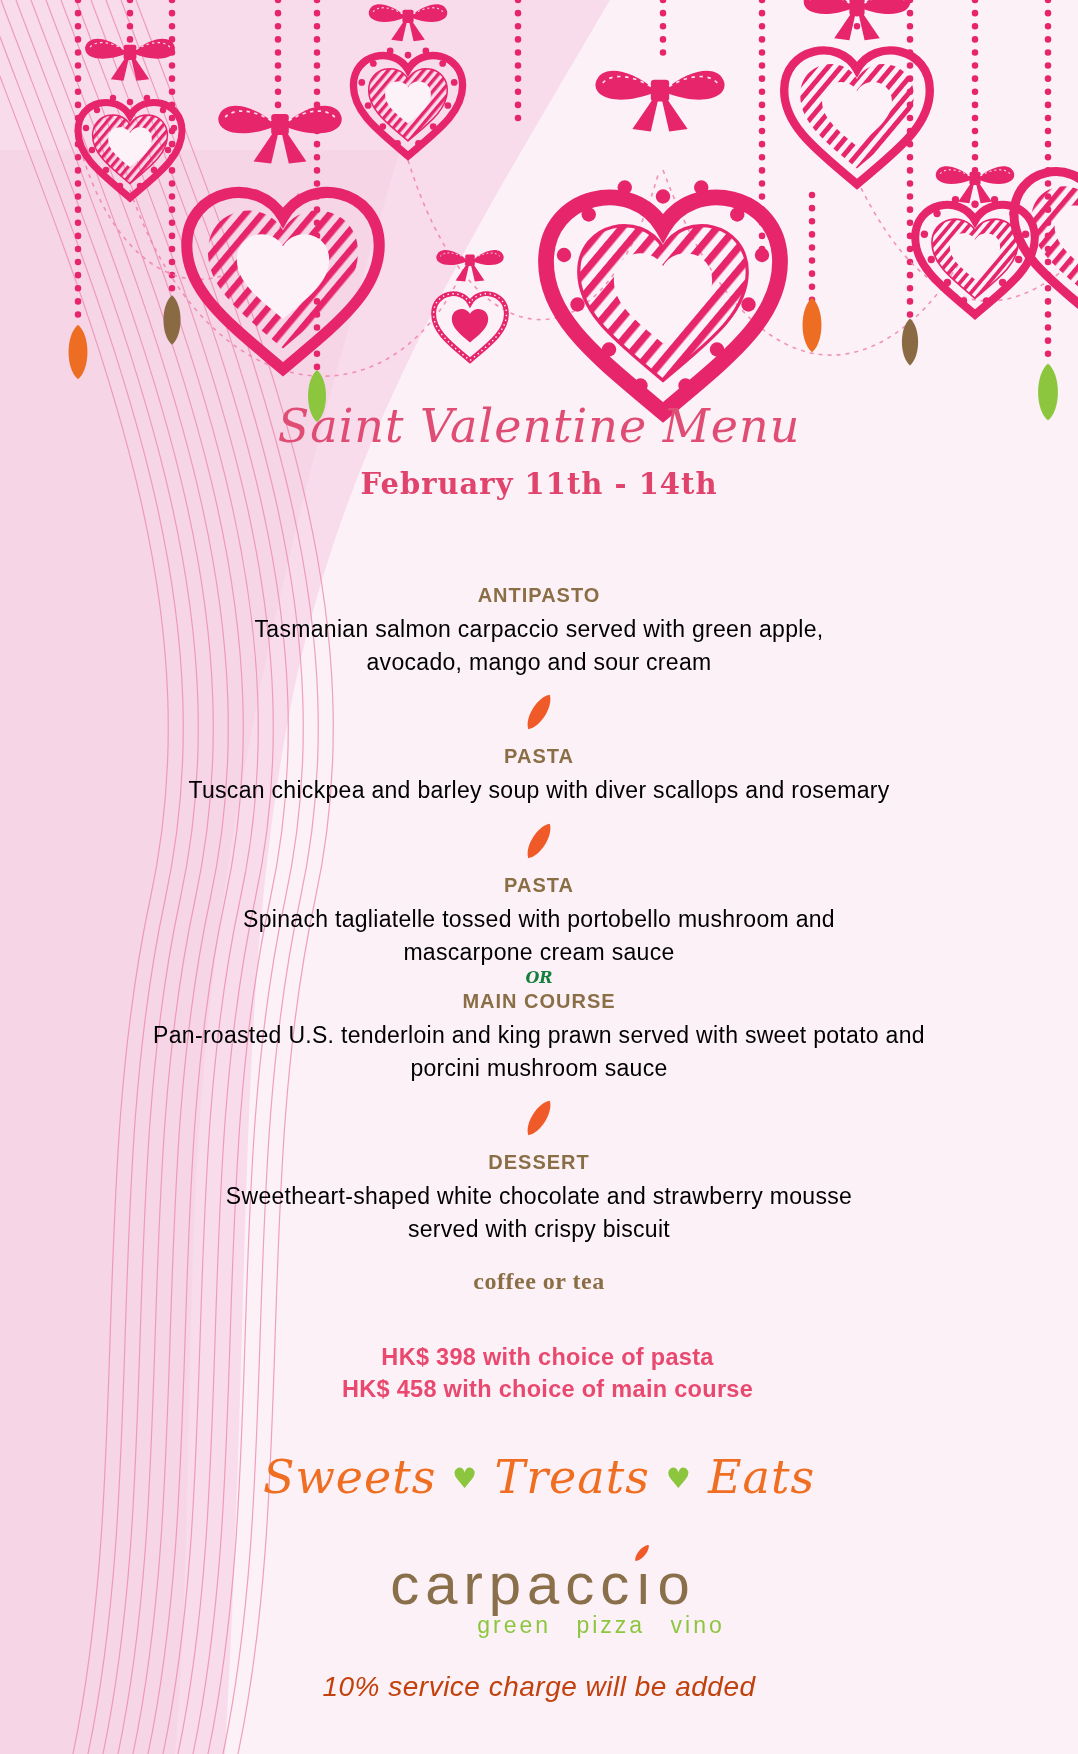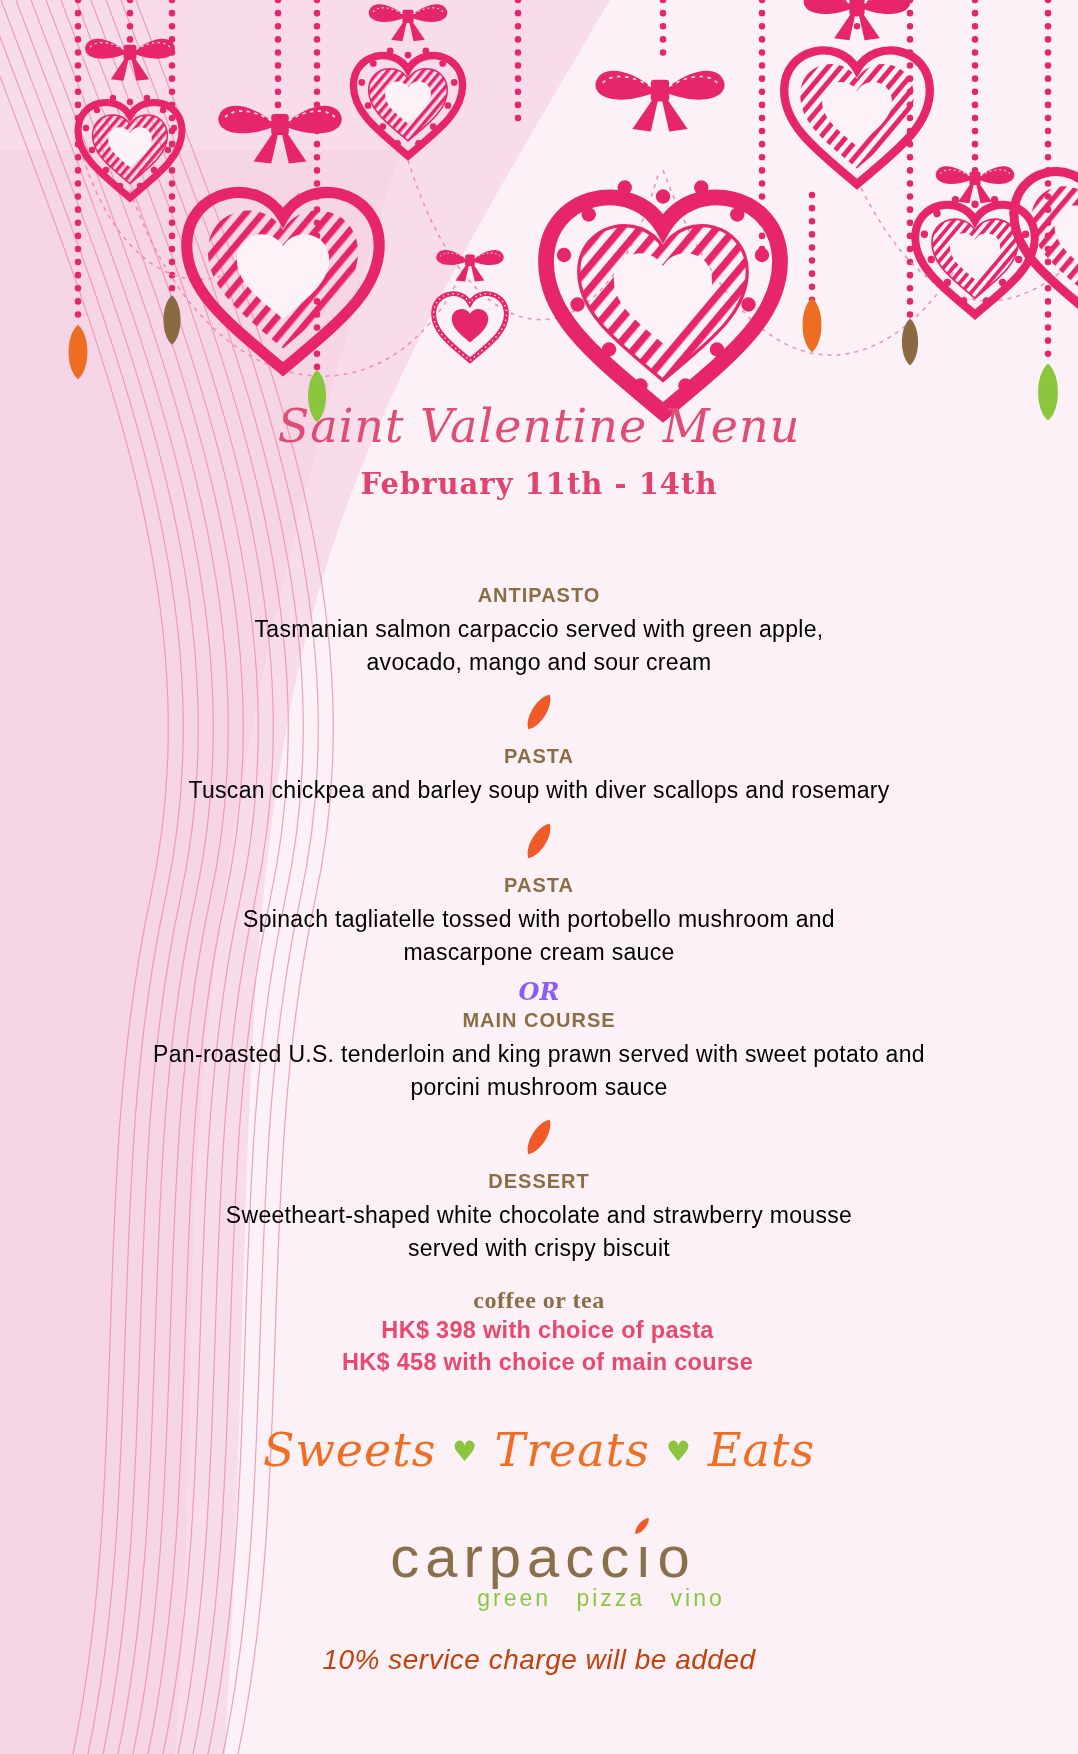--- a/index.html
+++ b/index.html
@@ -25,25 +25,25 @@
     margin:0;font-size:20px;font-weight:bold;color:#8a6e45;letter-spacing:1px;line-height:1.2;
   }
   .sec-h.first{margin-top:82px;}
   .sec-d{
     margin:6px 0 0 0;font-size:23px;color:#000000;line-height:1.42;
     white-space:pre-line;letter-spacing:.3px;
   }
   .divider{margin:12px auto 10px auto;display:block;width:48px;height:44px;}
   .mt{margin-top:12px;}
   .or{
-    margin:9px 0 2px 0;font-family:"DejaVu Serif","Liberation Serif",serif;
-    font-style:italic;font-weight:bold;font-size:24px;color:#8b5cf6;
+    margin:0 0 2px 0;font-family:"DejaVu Serif","Liberation Serif",serif;
+    font-style:italic;font-weight:bold;font-size:16px;color:#15803d;
   }
   .coffee{margin-top:22px;font-size:24px;font-weight:bold;color:#8a6e45;letter-spacing:.5px;font-family:Liberation Serif, serif;}
-  .prices{font-size:23.5px;font-weight:bold;color:#e9486f;line-height:1.38;letter-spacing:.3px;padding-left:17px;}
+  .prices{margin-top:46px;font-size:23.5px;font-weight:bold;color:#e9486f;line-height:1.38;letter-spacing:.3px;padding-left:17px;}
   .tagline{
     margin-top:44px;font-family:"DejaVu Serif","Liberation Serif",serif;
     font-style:italic;font-weight:500;font-size:46px;color:#ef6e21;letter-spacing:1px;
   }
   .tagline .hsep{
     font-family:"DejaVu Sans",sans-serif;font-style:normal;font-size:28px;
     color:#8cc63f;vertical-align:14%;margin:0 16px;
   }
   .logo{margin-top:52px;line-height:.95;padding-left:8px;}
   .logo-word{

